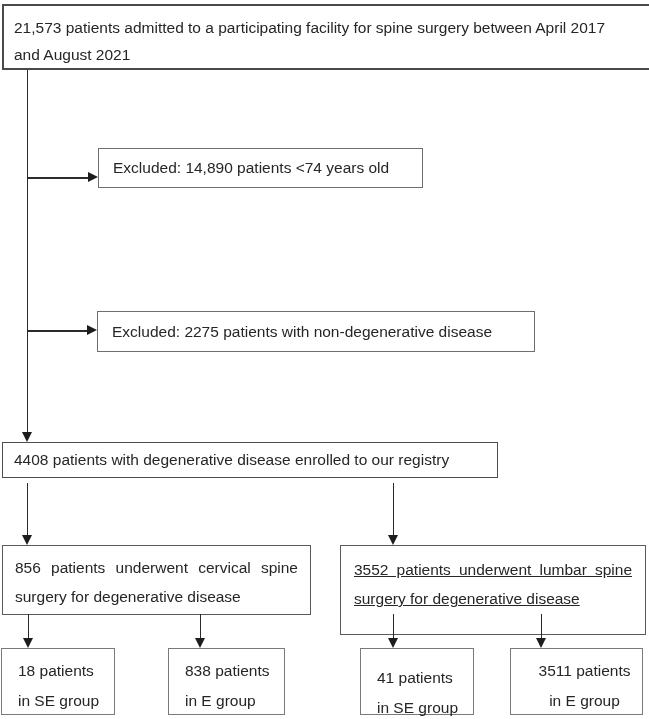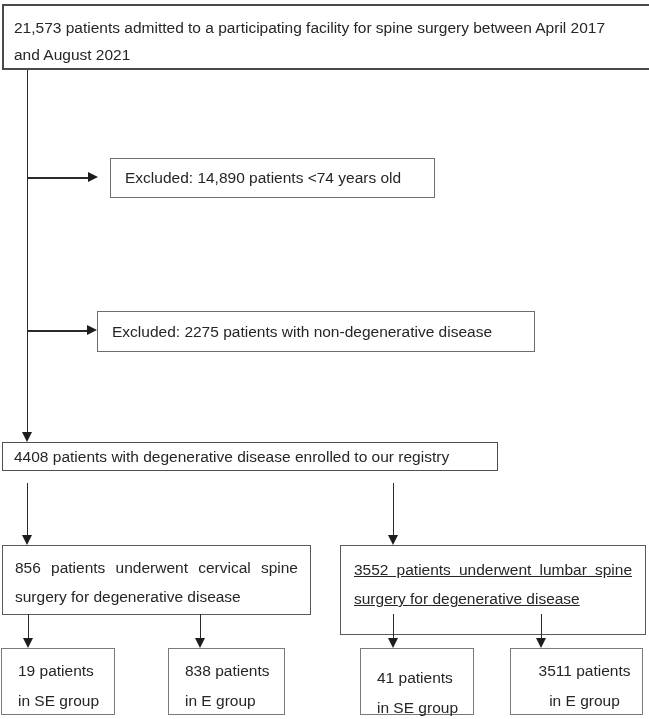--- a/index.html
+++ b/index.html
@@ -27,23 +27,23 @@
     display: flex;
     align-items: center;
   }
   .justify .ln1 {
     text-align: justify;
     text-align-last: justify;
     white-space: normal;
   }
   
   .box-top      { left: 2px;   top: 4px;   width: 650px; height: 66px; border-width: 2px; border-color: #4a4a4a; padding: 8px 10px; line-height: 27px; }
-  .box-excl1    { left: 98px;  top: 158px; width: 325px; height: 40px; padding-left: 14px; border-color: #6e6e6e; margin-left: 12px; }
+  .box-excl1    { left: 98px;  top: 148px; width: 325px; height: 40px; padding-left: 14px; border-color: #6e6e6e; }
   .box-excl2    { left: 97px;  top: 311px; width: 438px; height: 41px; padding-left: 14px; border-color: #6e6e6e; }
-  .box-registry { left: 2px;   top: 442px; width: 496px; height: 29px; padding-left: 11px; border-color: #4f4f4f; }
+  .box-registry { left: 2px;   top: 442px; width: 496px; height: 36px; padding-left: 11px; border-color: #4f4f4f; }
   .box-cervical { left: 2px;   top: 545px; width: 309px; height: 70px; padding: 7px 12px;  line-height: 29px; border-color: #5a5a5a; }
   .box-lumbar   { left: 340px; top: 545px; width: 306px; height: 90px; padding: 9px 13px;  line-height: 29px; border-color: #5a5a5a; text-decoration: underline; }
   .box-b1       { left: 1px;   top: 648px; width: 114px; height: 67px; padding: 7px 0 0 16px; line-height: 30px; border-color: #7a7a7a; }
   .box-b2       { left: 168px; top: 648px; width: 117px; height: 67px; padding: 7px 0 0 16px; line-height: 30px; border-color: #7a7a7a; }
   .box-b3       { left: 360px; top: 648px; width: 114px; height: 67px; padding: 14px 0 0 16px; line-height: 30px; border-color: #7a7a7a; }
   .box-b4       { left: 510px; top: 648px; width: 133px; height: 67px; padding: 7px 0 0 16px; line-height: 30px; border-color: #7a7a7a; text-align: center; }
   
   .vline, .hline { position: absolute; background: #2b2b2b; }
   .vline { width: 1.5px; }
   .hline { height: 1.5px; }
@@ -122,21 +122,21 @@
   <div class="vline v-cerv-1"></div>
   <div class="arrow arrow-down a-b1"></div>
   <div class="vline v-cerv-2"></div>
   <div class="arrow arrow-down a-b2"></div>
   <div class="vline v-lumb-1"></div>
   <div class="arrow arrow-down a-b3"></div>
   <div class="vline v-lumb-2"></div>
   <div class="arrow arrow-down a-b4"></div>
 
   <div class="node box-b1">
-    <div class="ln">19 patients</div>
+    <div class="ln">18 patients</div>
     <div class="ln">in SE group</div>
   </div>
   <div class="node box-b2">
     <div class="ln">838 patients</div>
     <div class="ln">in E group</div>
   </div>
   <div class="node box-b3">
     <div class="ln">41 patients</div>
     <div class="ln">in SE group</div>
   </div>

